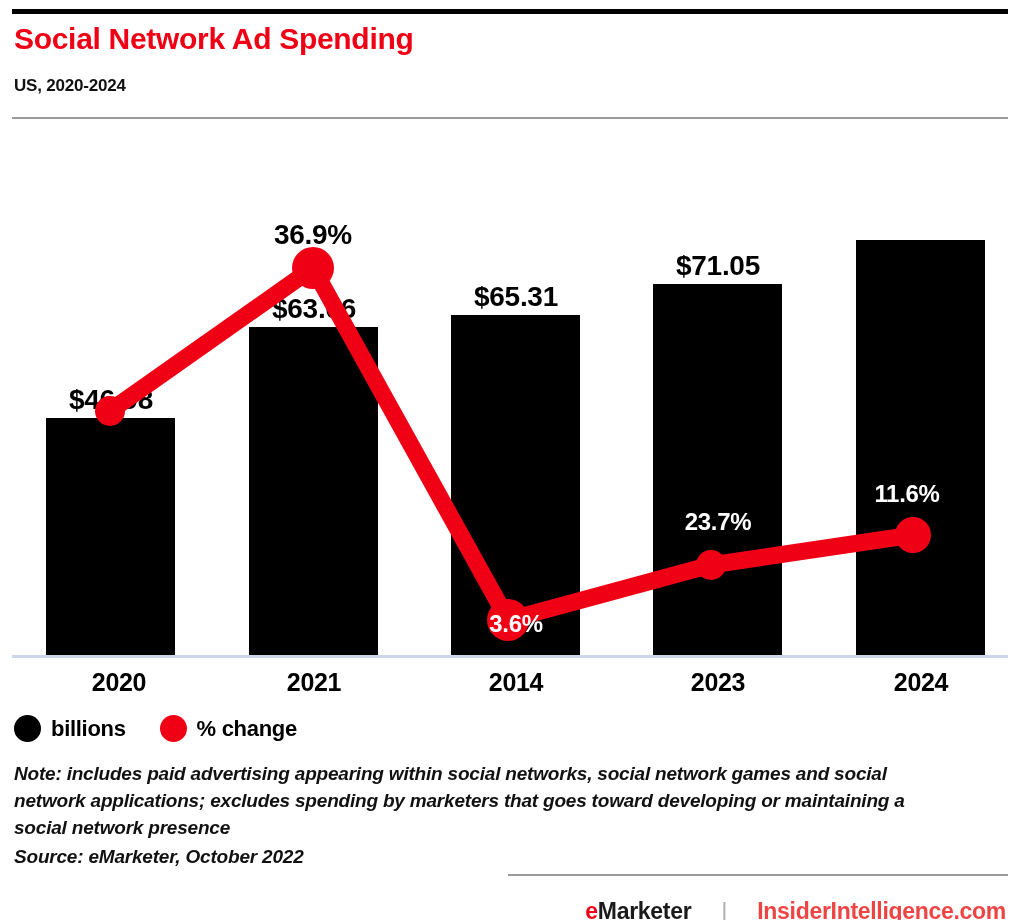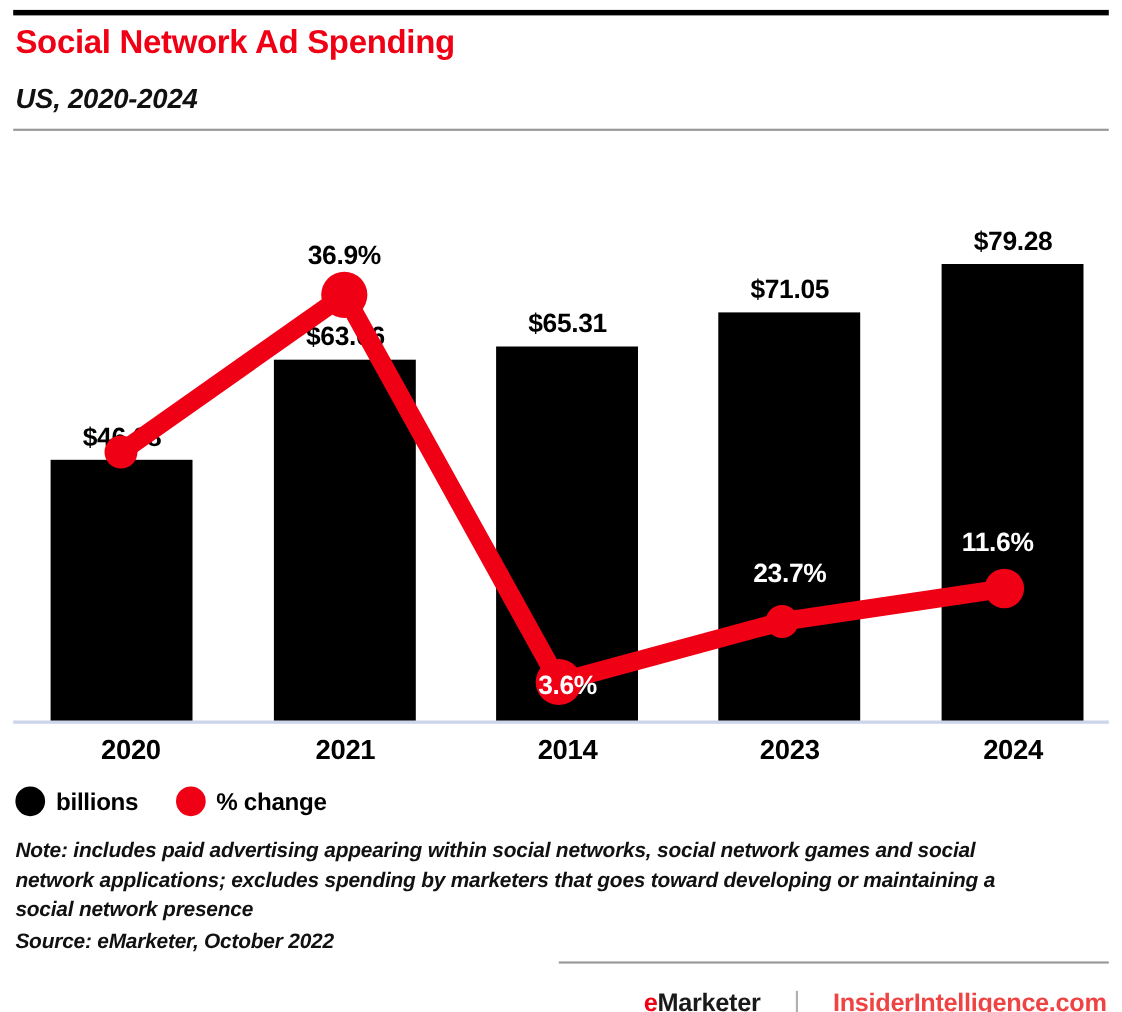--- a/index.html
+++ b/index.html
@@ -38,22 +38,21 @@
     font-size: 30px;
     font-weight: bold;
     letter-spacing: -0.3px;
     color: #F00014;
     white-space: nowrap;
   }
   .subtitle {
     position: absolute;
     left: 14px;
     top: 76px;
-    font-size: 25px;
-    font-style: italic;
+    font-size: 17px;
     font-weight: bold;
     letter-spacing: -0.2px;
     color: #111111;
     white-space: nowrap;
   }
   .header-rule {
     position: absolute;
     left: 12px;
     top: 117px;
     width: 996px;
@@ -76,21 +75,21 @@
     width: 996px;
     height: 3px;
     background: #ccd5ea;
   }
   .bar {
     position: absolute;
     background: #000000;
   }
   .bar-value {
     position: absolute;
-    font-size: 24px;
+    font-size: 28px;
     font-weight: bold;
     color: #000000;
     text-align: center;
     letter-spacing: -0.3px;
     white-space: nowrap;
   }
   .pct-label {
     position: absolute;
     font-size: 24px;
     font-weight: bold;
@@ -217,21 +216,20 @@
     <div class="bar" style="left:46px; top:418px; width:129px; height:238px;"></div>
     <div class="bar" style="left:249px; top:327px; width:129px; height:329px;"></div>
     <div class="bar" style="left:451px; top:315px; width:129px; height:341px;"></div>
     <div class="bar" style="left:653px; top:284px; width:129px; height:372px;"></div>
     <div class="bar" style="left:856px; top:240px; width:129px; height:416px;"></div>
 
     <div class="bar-value" style="left:40px; top:384px; width:142px;">$46.08</div>
     <div class="bar-value" style="left:243px; top:293px; width:142px;">$63.06</div>
     <div class="bar-value" style="left:445px; top:281px; width:142px;">$65.31</div>
     <div class="bar-value" style="left:647px; top:250px; width:142px;">$71.05</div>
-    <div class="bar-value" style="left:850px; top:206px; width:142px;">$79.28</div>
 
     <svg class="line-svg" viewBox="0 0 1020 920" xmlns="http://www.w3.org/2000/svg">
       <polyline points="110,411 313,268 508,620 711,565 913,535" fill="none" stroke="#F00014" stroke-width="17" stroke-linejoin="round" stroke-linecap="round"></polyline>
       <circle cx="110" cy="411" r="15" fill="#F00014"></circle>
       <circle cx="313" cy="268" r="21" fill="#F00014"></circle>
       <circle cx="508" cy="620" r="21" fill="#F00014"></circle>
       <circle cx="711" cy="565" r="15" fill="#F00014"></circle>
       <circle cx="913" cy="535" r="18" fill="#F00014"></circle>
     </svg>
 

